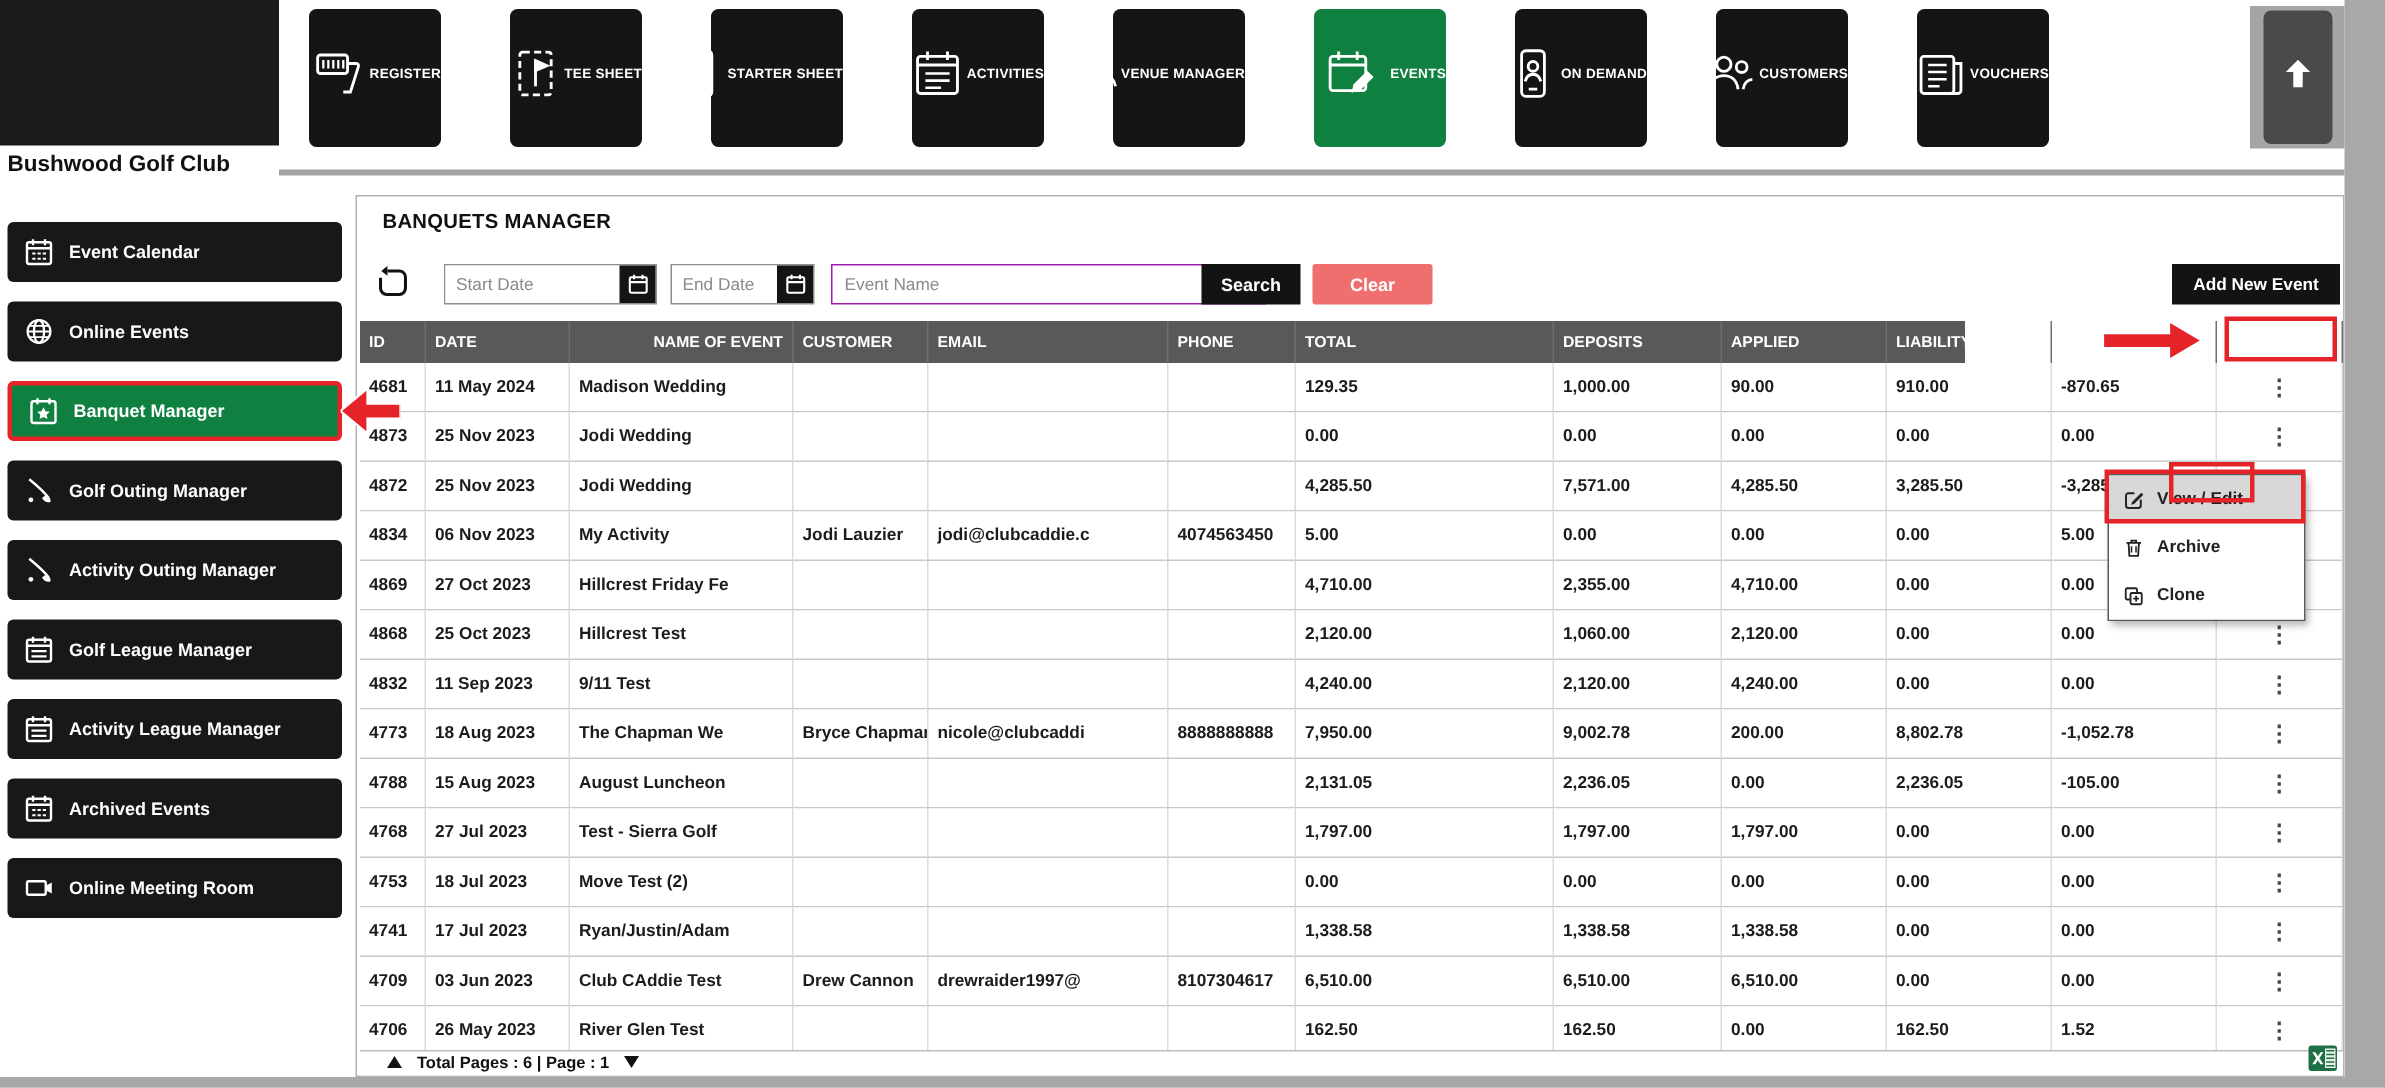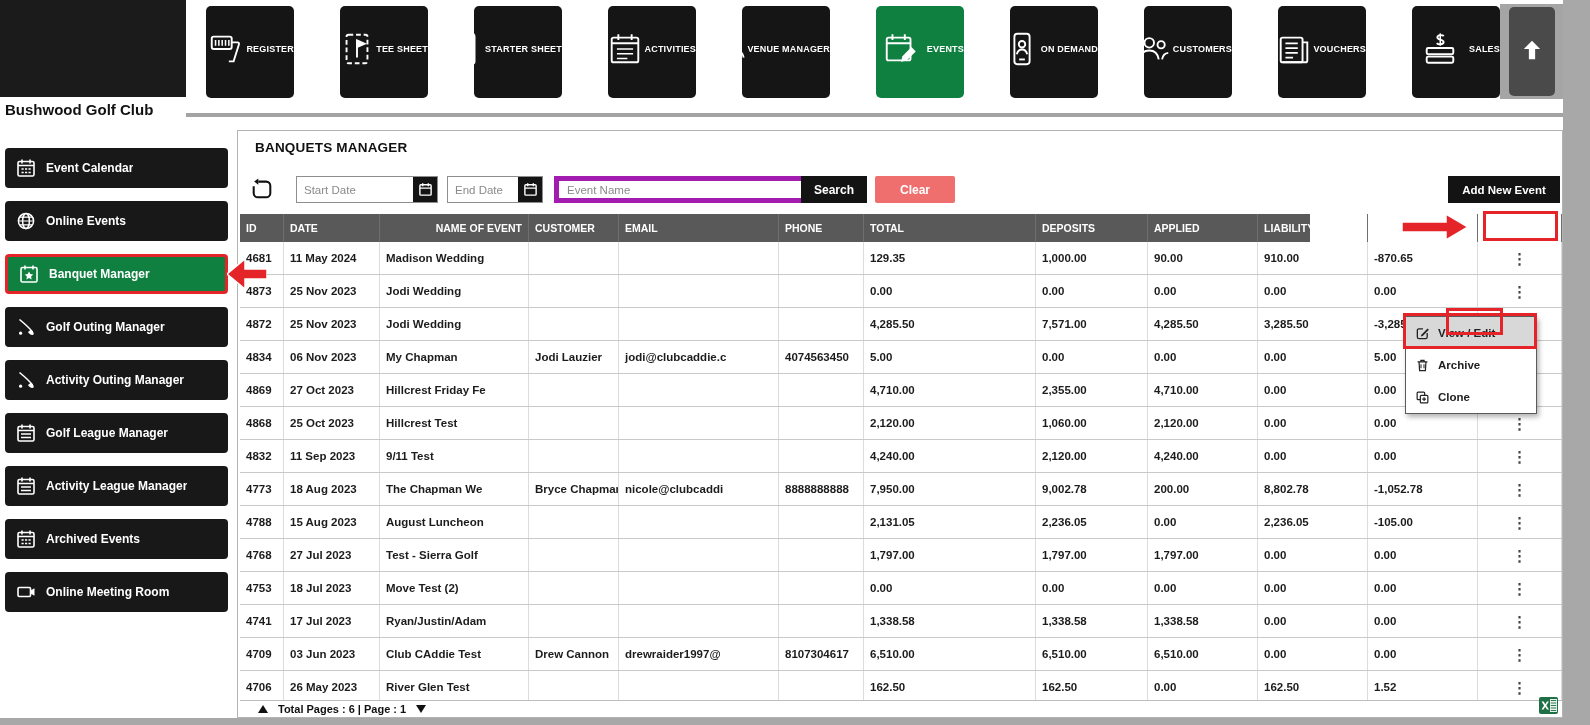--- a/index.html
+++ b/index.html
@@ -33,21 +33,21 @@
   .page-title { position:absolute; left:17px; top:9px; font-size:13.5px; font-weight:700; color:#111; letter-spacing:.2px; }
   .refresh-btn { position:absolute; left:10px; top:46px; width:27px; height:27px; cursor:pointer; display:flex; align-items:center; justify-content:center; }
   .refresh-btn svg { width:24px; height:24px; }
   .date-field { position:absolute; top:45px; height:27px; border:1px solid #8e8e8e; display:flex; background:#fff; }
   .date-field input { flex:1; border:none; outline:none; font:400 11.5px "Liberation Sans",sans-serif; padding:0 7px; min-width:0; color:#333; }
   .date-field input::placeholder, .name-input::placeholder { color:#8a8a8a; }
   .cal-btn { width:24px; background:#141414; display:flex; align-items:center; justify-content:center; cursor:pointer; flex:none; }
   .cal-btn svg { width:15px; height:15px; }
   #startDate { left:58px; width:142px; }
   #endDate { left:209px; width:96px; }
-  .name-input { position:absolute; left:316px; top:45px; width:290px; height:27px; border:5px solid #a21caf; font:400 11.5px "Liberation Sans",sans-serif; padding:0 8px; outline:none; }
+  .name-input { position:absolute; left:316px; top:45px; width:290px; height:27px; border:1px solid #a21caf; font:400 11.5px "Liberation Sans",sans-serif; padding:0 8px; outline:none; }
   .btn { position:absolute; top:45px; height:27px; border:none; color:#fff; font:700 12px "Liberation Sans",sans-serif; cursor:pointer; }
   .search-btn { left:563px; width:66px; background:#131313; }
   .clear-btn { left:637px; width:80px; background:var(--clear-red,#ee6f6e); border-radius:2px; }
   .add-btn { left:1210px; width:112px; background:#131313; font-size:11.5px; }
 
   .table-header { position:absolute; left:2px; top:83px; width:1070px; height:28px; background:var(--header-gray,#595959); display:flex; }
   .th { color:#fff; font-size:10.5px; font-weight:700; line-height:28px; padding:0 6px; border-right:1px solid #6f6f6f; overflow:hidden; white-space:nowrap; flex:none; cursor:pointer; }
   .table-body { position:absolute; left:2px; top:111px; width:1322px; height:458px; overflow:hidden; }
   .tr { display:flex; height:33px; border-bottom:1px solid #c9c9c9; background:#fff; }
   .td { font-size:11.5px; font-weight:700; color:#1c1c1c; line-height:32px; padding:0 6px; border-right:1px solid #dcdcdc; overflow:hidden; white-space:nowrap; flex:none; }
@@ -165,31 +165,20 @@
         </div>
         <div class="tb-btn">
           <span class="tb-icon">
             <svg viewBox="0 0 40 40" fill="none" stroke="#fff" stroke-width="2">
               <rect x="6" y="8" width="23" height="26" rx="2"></rect>
               <path d="M29 13h5v19a2 2 0 0 1-2 2H8"></path>
               <path d="M11 14h13M11 19h13M11 24h13M11 29h8" stroke-width="1.8"></path>
             </svg>
           </span>
           <span class="tb-label">VOUCHERS</span>
-        </div>
-        <div class="tb-btn">
-          <span class="tb-icon">
-            <svg viewBox="0 0 40 40" fill="none" stroke="#fff" stroke-width="2">
-              <path d="M24 6.5c-1.2-1.6-6.5-1.8-6.8 1.2-.3 2.8 6.8 2 6.6 5-.2 2.8-5.6 2.8-7.2 1"></path>
-              <path d="M20.3 3.5v13" stroke-width="1.6"></path>
-              <rect x="6" y="19" width="28" height="6.5" rx="1.5"></rect>
-              <rect x="6" y="28" width="28" height="6.5" rx="1.5"></rect>
-            </svg>
-          </span>
-          <span class="tb-label">SALES</span>
         </div>
       </div>
 
     <div class="upload-tile">
       <div class="upload-btn">
         <span><svg viewBox="0 0 24 24">
               <path d="M12 3.5l7.5 7.5h-4.6v9.5H9.1V11H4.5z" fill="#fff"></path>
             </svg></span>
       </div>
     </div>
@@ -381,21 +370,21 @@
             <div class="td" style="width: 110px;">4,285.50</div>
             <div class="td" style="width: 110px;">3,285.50</div>
             <div class="td" style="width: 110px;">-3,285.50</div>
             <div class="td action" style="width: 84px;">
               <span class="dots">⋮</span>
             </div>
           </div>
           <div class="tr">
             <div class="td" style="width: 44px;">4834</div>
             <div class="td" style="width: 96px;">06 Nov 2023</div>
-            <div class="td" style="width: 149px;">My Chapman</div>
+            <div class="td" style="width: 149px;">My Activity</div>
             <div class="td" style="width: 90px;">Jodi Lauzier</div>
             <div class="td" style="width: 160px;">jodi@clubcaddie.c</div>
             <div class="td" style="width: 85px;">4074563450</div>
             <div class="td" style="width: 172px;">5.00</div>
             <div class="td" style="width: 112px;">0.00</div>
             <div class="td" style="width: 110px;">0.00</div>
             <div class="td" style="width: 110px;">0.00</div>
             <div class="td" style="width: 110px;">5.00</div>
             <div class="td action" style="width: 84px;">
               <span class="dots">⋮</span>

